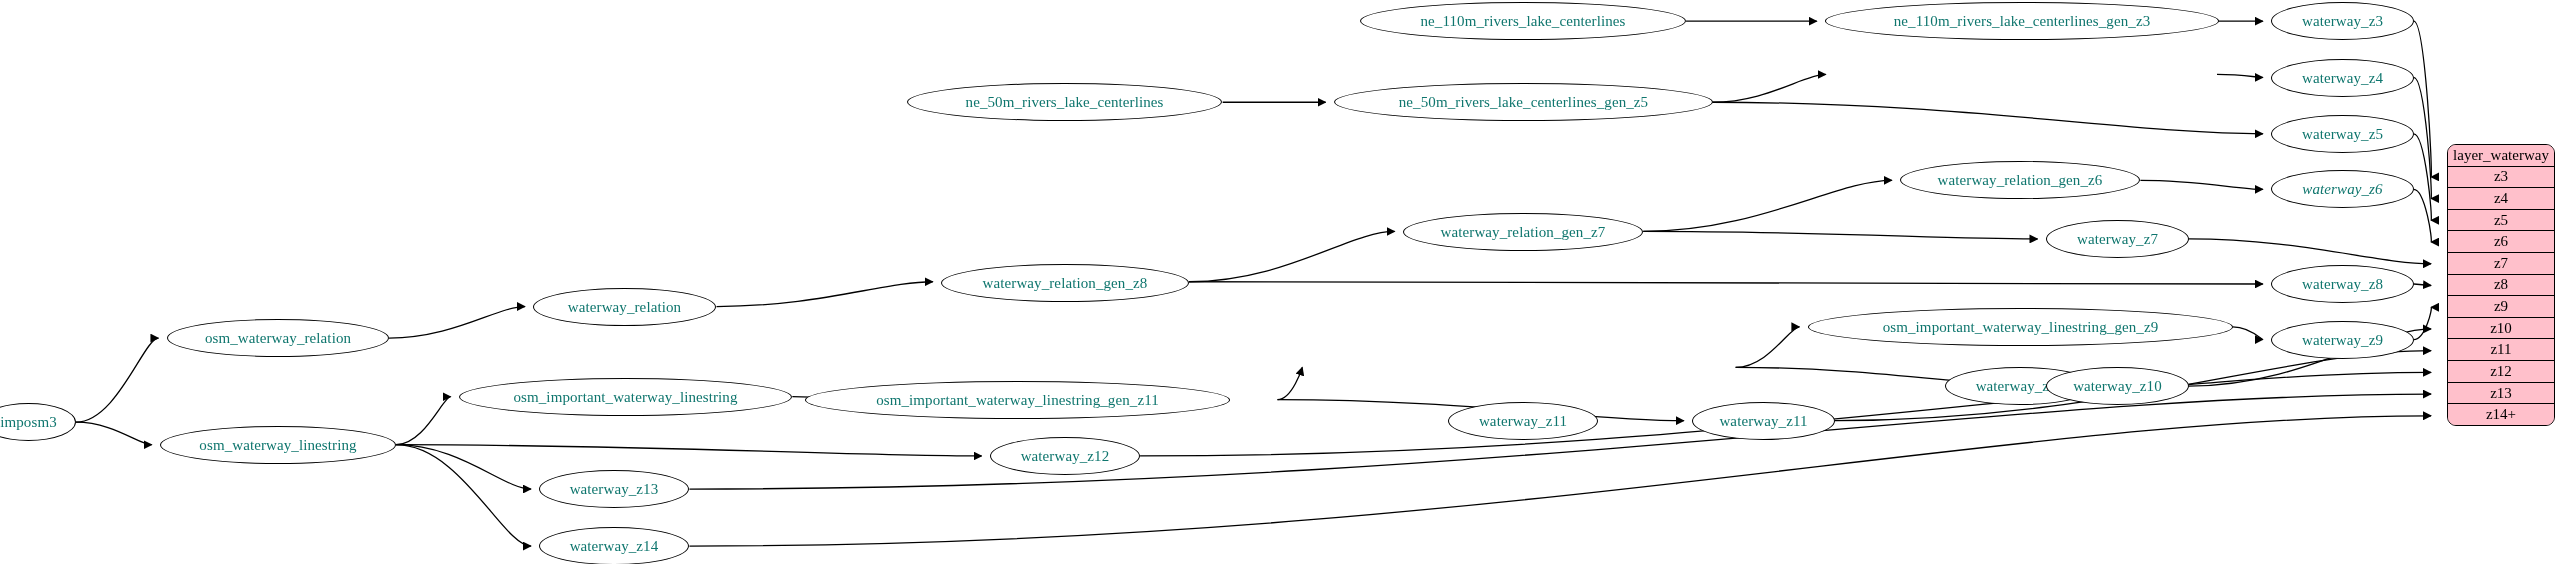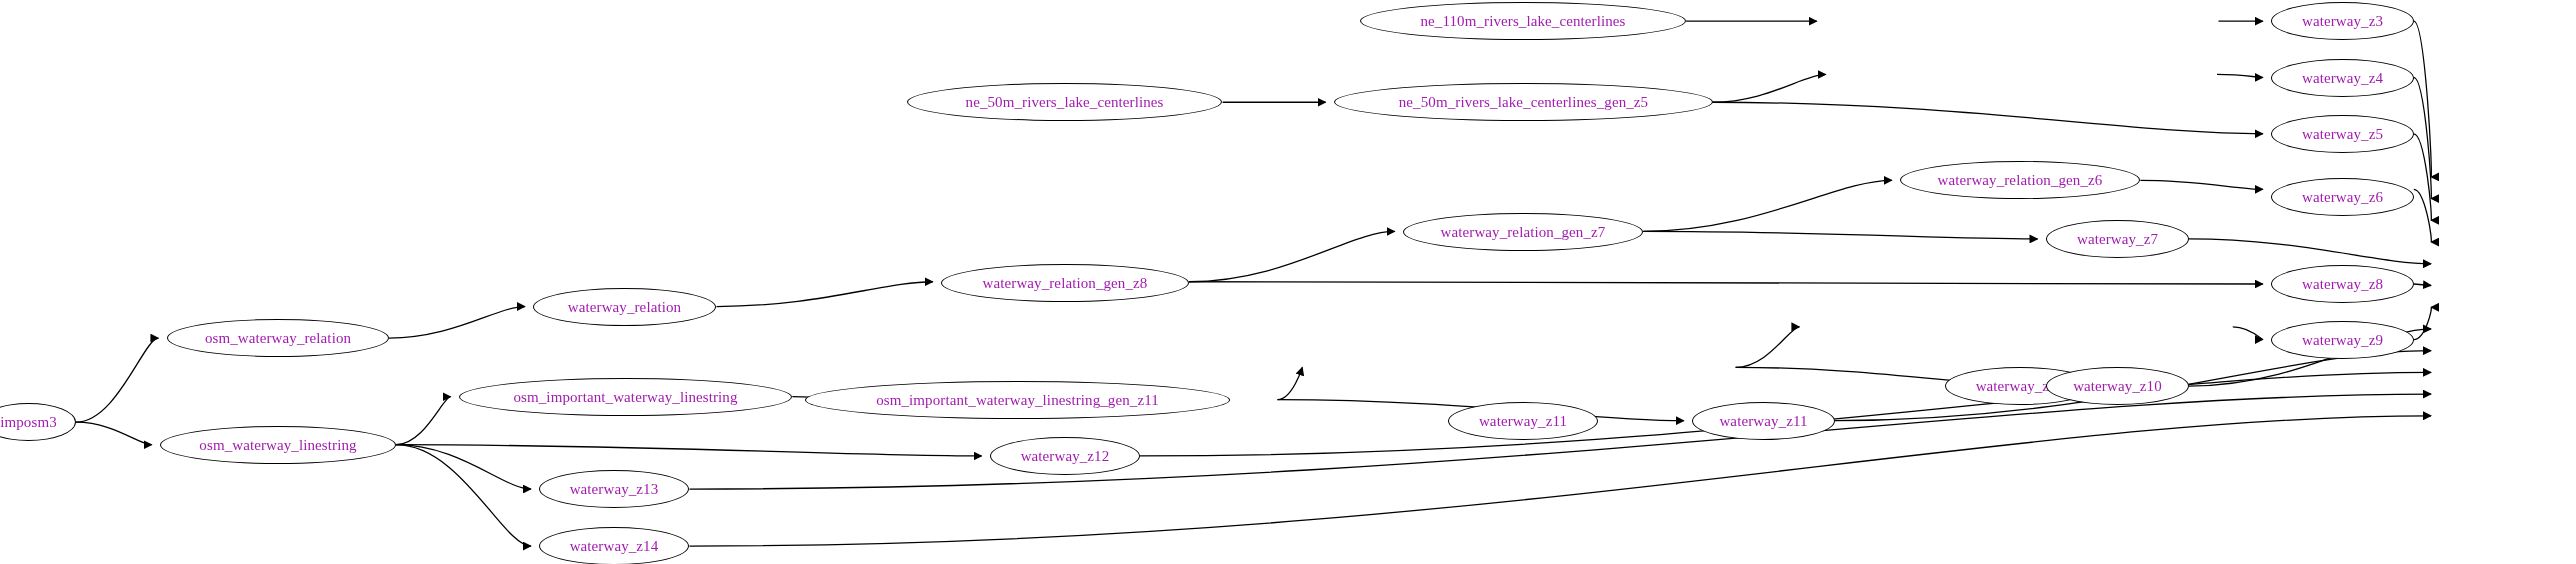--- a/index.html
+++ b/index.html
@@ -30,21 +30,21 @@
   }
   .node {
     position: absolute;
     display: flex;
     align-items: center;
     justify-content: center;
     box-sizing: border-box;
     border: 1.2px solid #000000;
     border-radius: 50%;
     background: #ffffff;
-    color: #a21caf;
+    color: #0f766e;
     white-space: nowrap;
     font-size: 15px;
     line-height: 1;
     letter-spacing: 0.1px;
   }
   .table-node {
     position: absolute;
     box-sizing: border-box;
     border: 1.2px solid #000000;
     border-radius: 9px;
@@ -125,31 +125,48 @@
       <div class="node" style="left: -19px; top: 403px; width: 95px; height: 38px;">imposm3</div>
       <div class="node" style="left: 167px; top: 319px; width: 222px; height: 38px;">osm_waterway_relation</div>
       <div class="node" style="left: 160px; top: 426px; width: 236px; height: 38px;">osm_waterway_linestring</div>
       <div class="node" style="left: 459px; top: 378px; width: 333px; height: 38px;">osm_important_waterway_linestring</div>
       <div class="node" style="left: 533px; top: 288px; width: 183px; height: 38px;">waterway_relation</div>
       <div class="node" style="left: 539px; top: 470px; width: 150px; height: 38px;">waterway_z13</div>
       <div class="node" style="left: 539px; top: 527px; width: 150px; height: 38px;">waterway_z14</div>
       <div class="node" style="left: 1360px; top: 2.3px; width: 326px; height: 38px;">ne_110m_rivers_lake_centerlines</div>
       <div class="node" style="left: 907px; top: 83px; width: 315px; height: 38px;">ne_50m_rivers_lake_centerlines</div>
       <div class="node" style="left: 1334px; top: 83px; width: 379px; height: 38px; text-align: right;">ne_50m_rivers_lake_centerlines_gen_z5</div>
+      <div class="node" style="left: 1825px; top: 2.3px; width: 394px; height: 38px;">ne_110m_rivers_lake_centerlines_gen_z3</div>
       <div class="node" style="left: 941px; top: 264px; width: 248px; height: 38px;">waterway_relation_gen_z8</div>
       <div class="node" style="left: 1403px; top: 213px; width: 240px; height: 38px;">waterway_relation_gen_z7</div>
       <div class="node" style="left: 1900px; top: 161px; width: 240px; height: 38px;">waterway_relation_gen_z6</div>
       <div class="node" style="left: 805px; top: 381px; width: 425px; height: 38px;">osm_important_waterway_linestring_gen_z11</div>
+      <div class="node" style="left: 1808px; top: 308px; width: 425px; height: 38px;">osm_important_waterway_linestring_gen_z9</div>
       <div class="node" style="left: 990px; top: 437px; width: 150px; height: 38px;">waterway_z12</div>
       <div class="node" style="left: 1448px; top: 402px; width: 150px; height: 38px;">waterway_z11</div>
       <div class="node" style="left: 1945px; top: 367px; width: 150px; height: 38px;">waterway_z10</div>
       <div class="node" style="left: 2271px; top: 2.3px; width: 143px; height: 38px;">waterway_z3</div>
       <div class="node" style="left: 2271px; top: 59px; width: 143px; height: 38px;">waterway_z4</div>
       <div class="node" style="left: 2271px; top: 115px; width: 143px; height: 38px;">waterway_z5</div>
-      <div class="node" style="left: 2271px; top: 178px; width: 143px; height: 38px;">waterway_z6</div>
+      <div class="node" style="left: 2271px; top: 170px; width: 143px; height: 38px; font-style: italic;">waterway_z6</div>
       <div class="node" style="left: 2046px; top: 220px; width: 143px; height: 38px;">waterway_z7</div>
       <div class="node" style="left: 2271px; top: 265px; width: 143px; height: 38px;">waterway_z8</div>
       <div class="node" style="left: 2271px; top: 321px; width: 143px; height: 38px;">waterway_z9</div>
       <div class="node" style="left: 2046px; top: 367px; width: 143px; height: 38px;">waterway_z10</div>
       <div class="node" style="left: 1692px; top: 402px; width: 143px; height: 38px;">waterway_z11</div>
+      <div class="table-node" style="left: 2447px; top: 144px; width: 108px; height: 282px;">
+        <div class="trow thead">layer_waterway</div>
+        <div class="trow">z3</div>
+        <div class="trow">z4</div>
+        <div class="trow">z5</div>
+        <div class="trow">z6</div>
+        <div class="trow">z7</div>
+        <div class="trow">z8</div>
+        <div class="trow">z9</div>
+        <div class="trow">z10</div>
+        <div class="trow">z11</div>
+        <div class="trow">z12</div>
+        <div class="trow">z13</div>
+        <div class="trow">z14+</div>
+      </div>
     </div>
 </div>
 
 
 </body></html>

